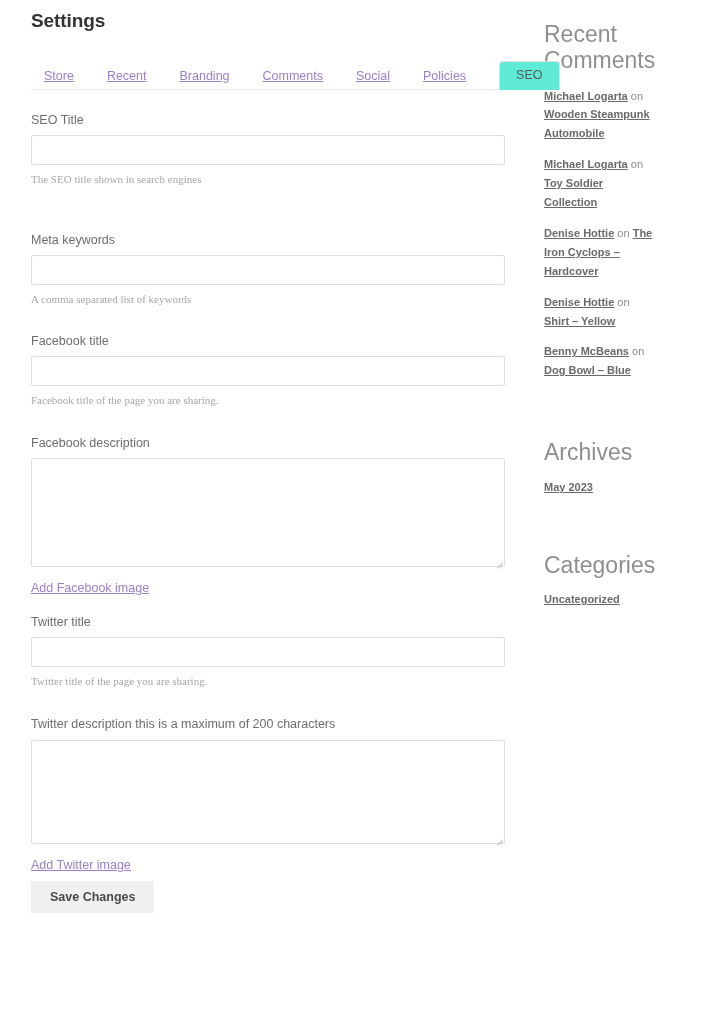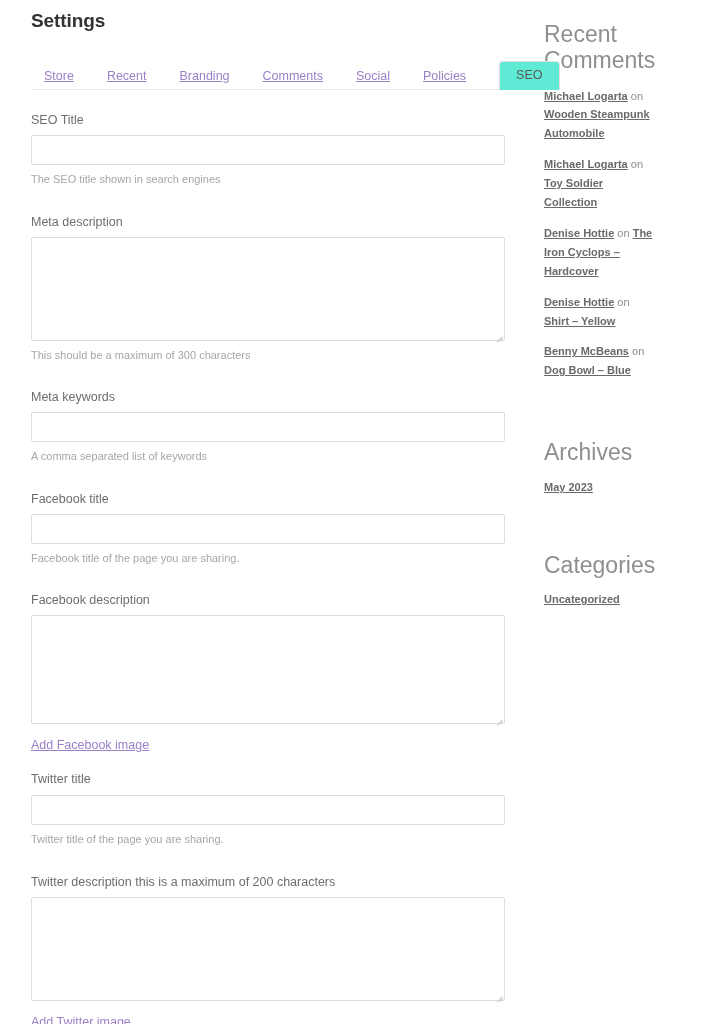--- a/index.html
+++ b/index.html
@@ -133,20 +133,21 @@
     background: #c9c7c7;
     height: 1px;
   }
   .ta-handle:before { width: 8px; right: 0; bottom: 2px; transform: rotate(-45deg); transform-origin: right bottom; }
   .ta-handle:after  { width: 4px; right: 0; bottom: 0px; transform: rotate(-45deg); transform-origin: right bottom; }
   .help-text {
     font-size: 11px;
     color: #a8a6a6;
     margin-top: 7px;
     line-height: 1.3;
+    font-family: Liberation Serif, serif;
   }
   .spacer-lg { height: 18px; }
   .inline-link {
     display: inline-block;
     font-size: 12.5px;
     color: #9b7fc7;
     text-decoration: underline;
     cursor: pointer;
   }
   .save-btn {
@@ -226,28 +227,20 @@
     
     <div class="field">
       <div class="field-label">SEO Title</div>
       <input class="text-input" type="text" placeholder="" style="">
       <div class="help-text">The SEO title shown in search engines</div>
     </div>
 
     <div class="spacer-lg"></div>
 
     
-    <div class="field">
-      <div class="field-label">Meta description</div>
-      <div class="ta-wrap">
-        <textarea class="textarea" style="height: 104px;" placeholder=""></textarea>
-        <span class="ta-handle"></span>
-      </div>
-      <div class="help-text">This should be a maximum of 300 characters</div>
-    </div>
 
     <div class="spacer-lg"></div>
 
     
     <div class="field">
       <div class="field-label">Meta keywords</div>
       <input class="text-input" type="text" placeholder="" style="">
       <div class="help-text">A comma separated list of keywords</div>
     </div>
 

